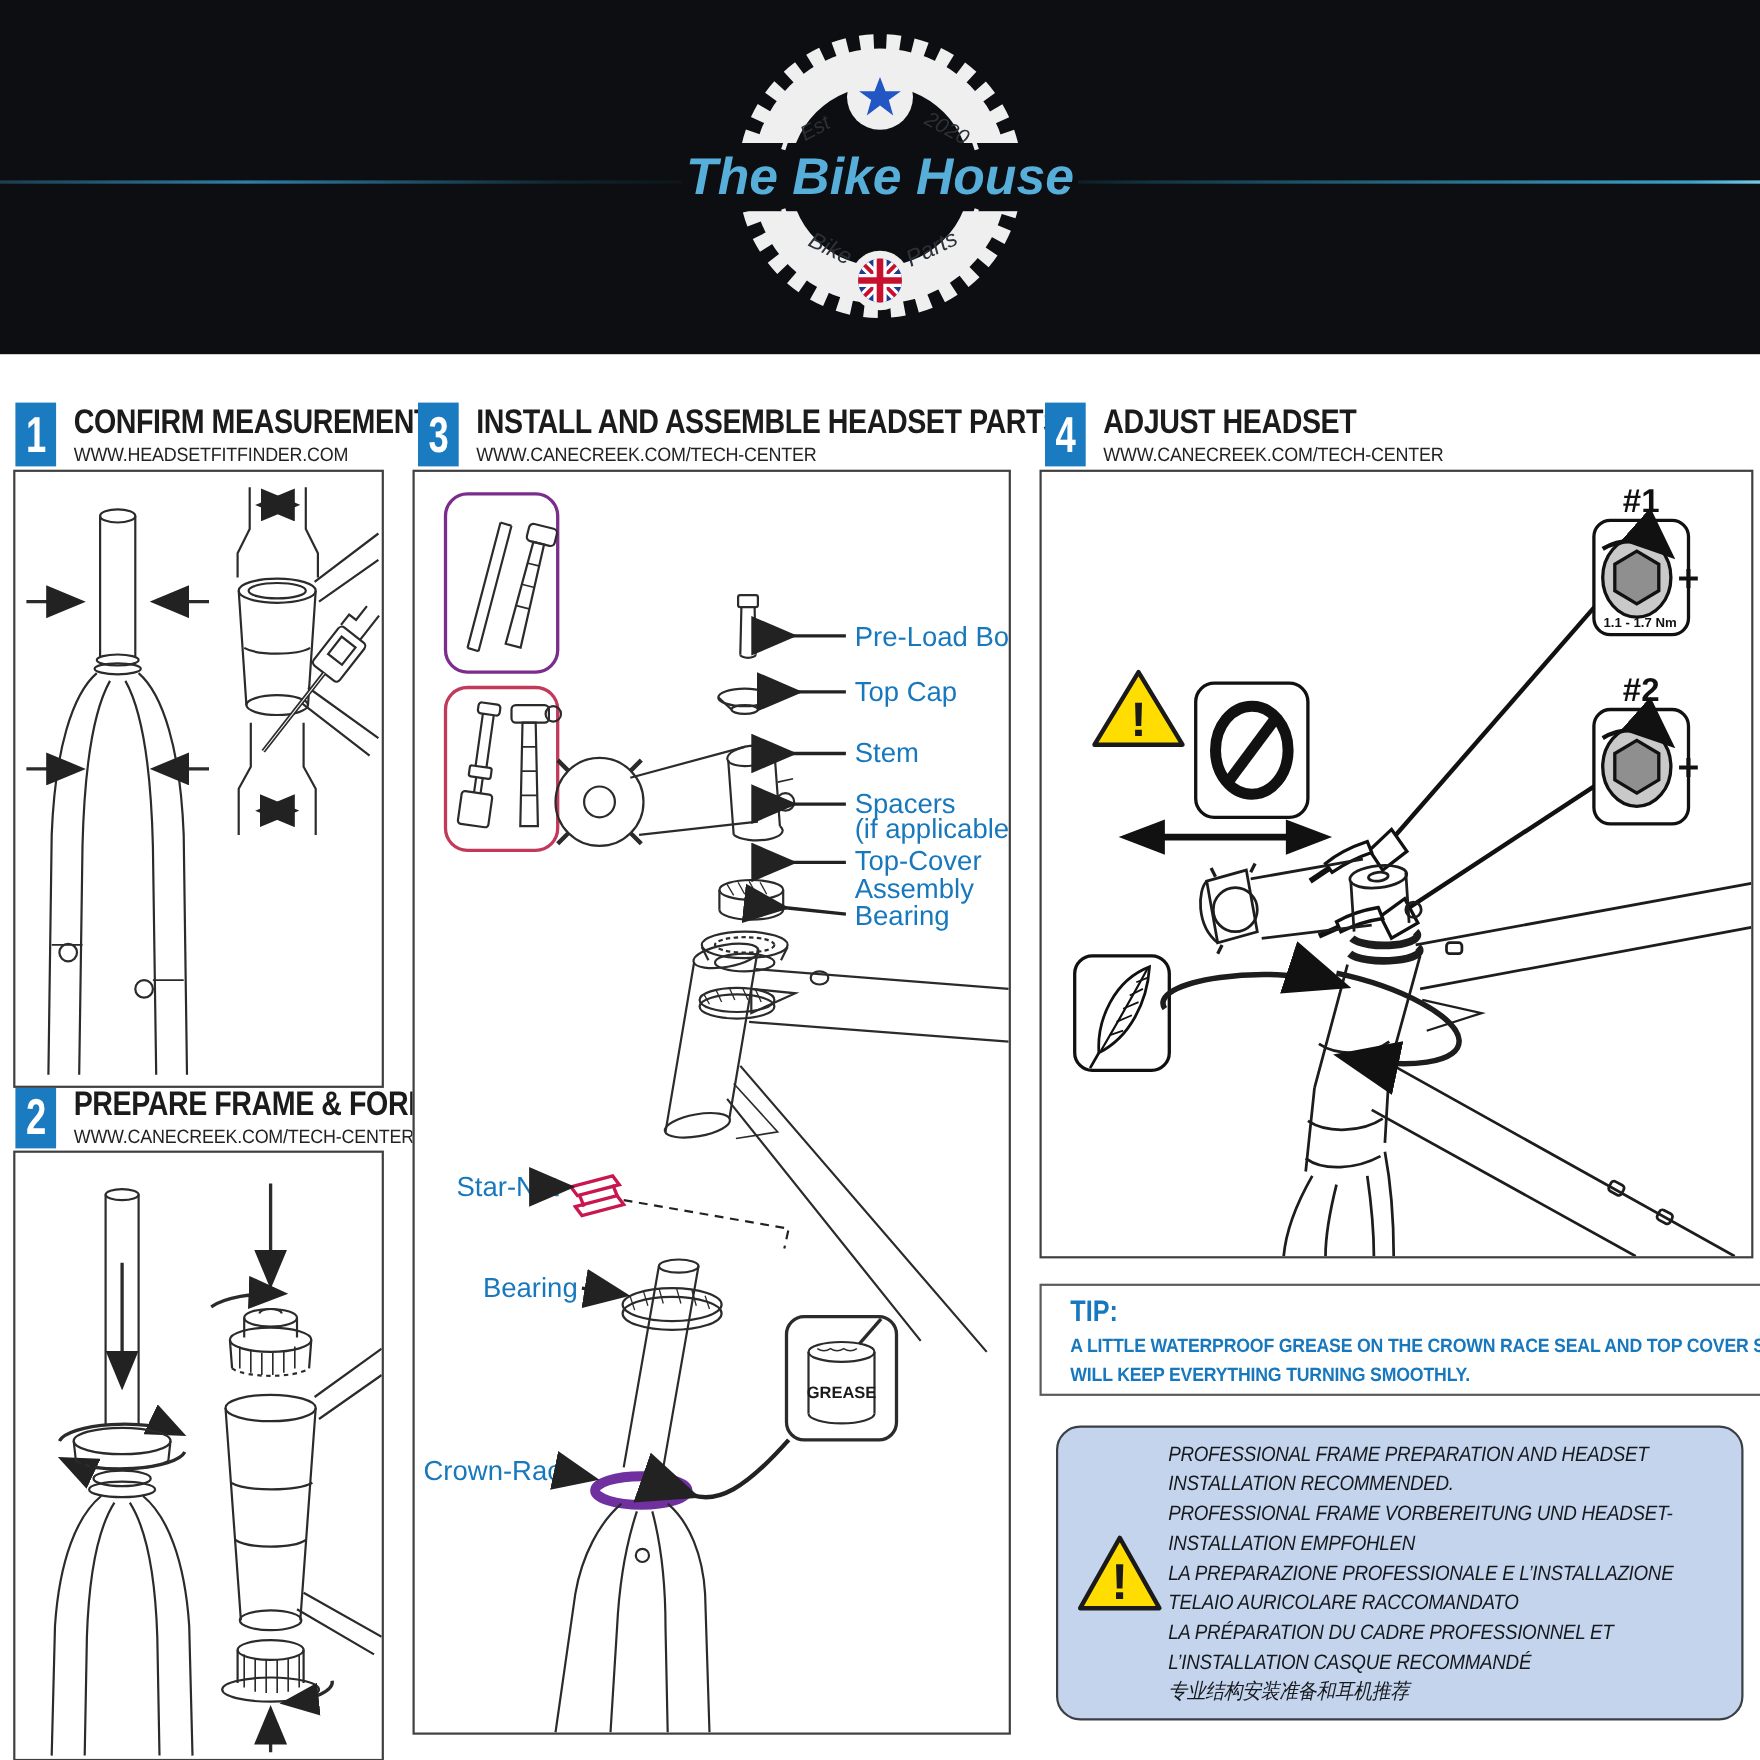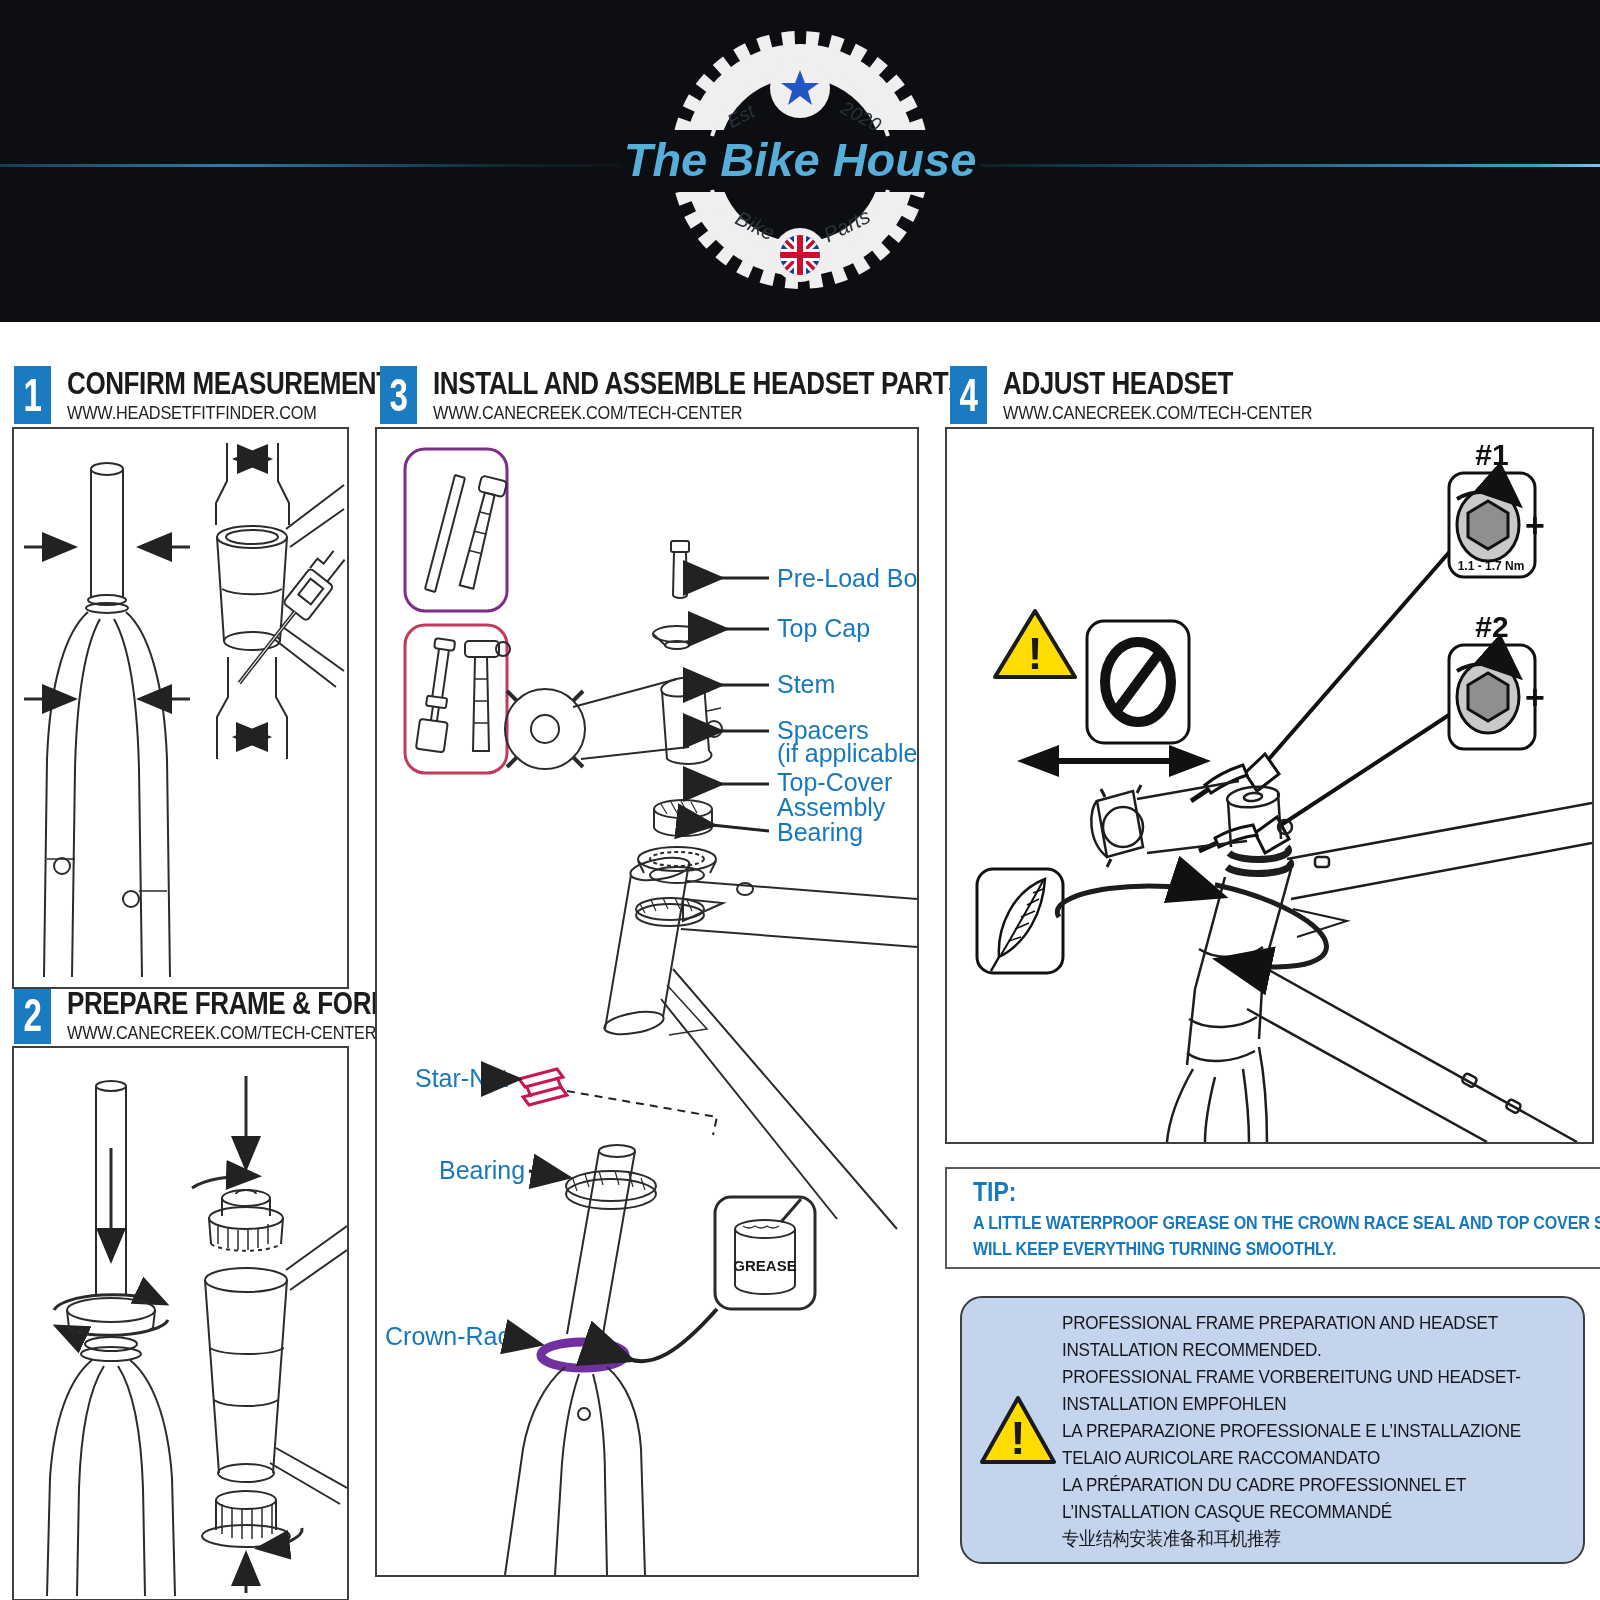--- a/index.html
+++ b/index.html
@@ -24,21 +24,21 @@
   svg text{font-family:"Liberation Sans", sans-serif;}
   .lblue{fill:#1878bd;font-size:25px;}
   
   .tip{position:absolute;left:945px;top:1167px;width:697px;height:102px;border:2px solid #5a5a5a;box-sizing:border-box;padding:8px 0 0 26px;}
   .tip-title{color:#1878bd;font-weight:700;font-size:27px;transform:scaleX(.85);transform-origin:left;}
   .tip-line{color:#1878bd;font-size:17.5px;font-weight:700;transform:scaleX(.92);transform-origin:left;margin-top:5px;white-space:nowrap;letter-spacing:-.2px;}
   
   .notice{position:absolute;left:960px;top:1296px;width:625px;height:268px;box-sizing:border-box;
     background:#c5d4ed;border:2px solid #3a3f45;border-radius:22px;display:flex;align-items:center;}
   .notice-tri{flex:none;margin-left:16px;width:80px;}
-  .notice-txt{margin-left:4px;}
+  .notice-txt{margin-left:4px;font-style:italic;}
   .notice-line{color:#15181c;font-size:19px;line-height:27px;letter-spacing:-.3px;transform:scaleX(.9);transform-origin:left;white-space:nowrap;}
 </style>
 </head>
 <body>
 
 <div id="page">
 
   <div class="hdr">
     <div class="hdr-line"></div>
     <div class="logo-wrap">

